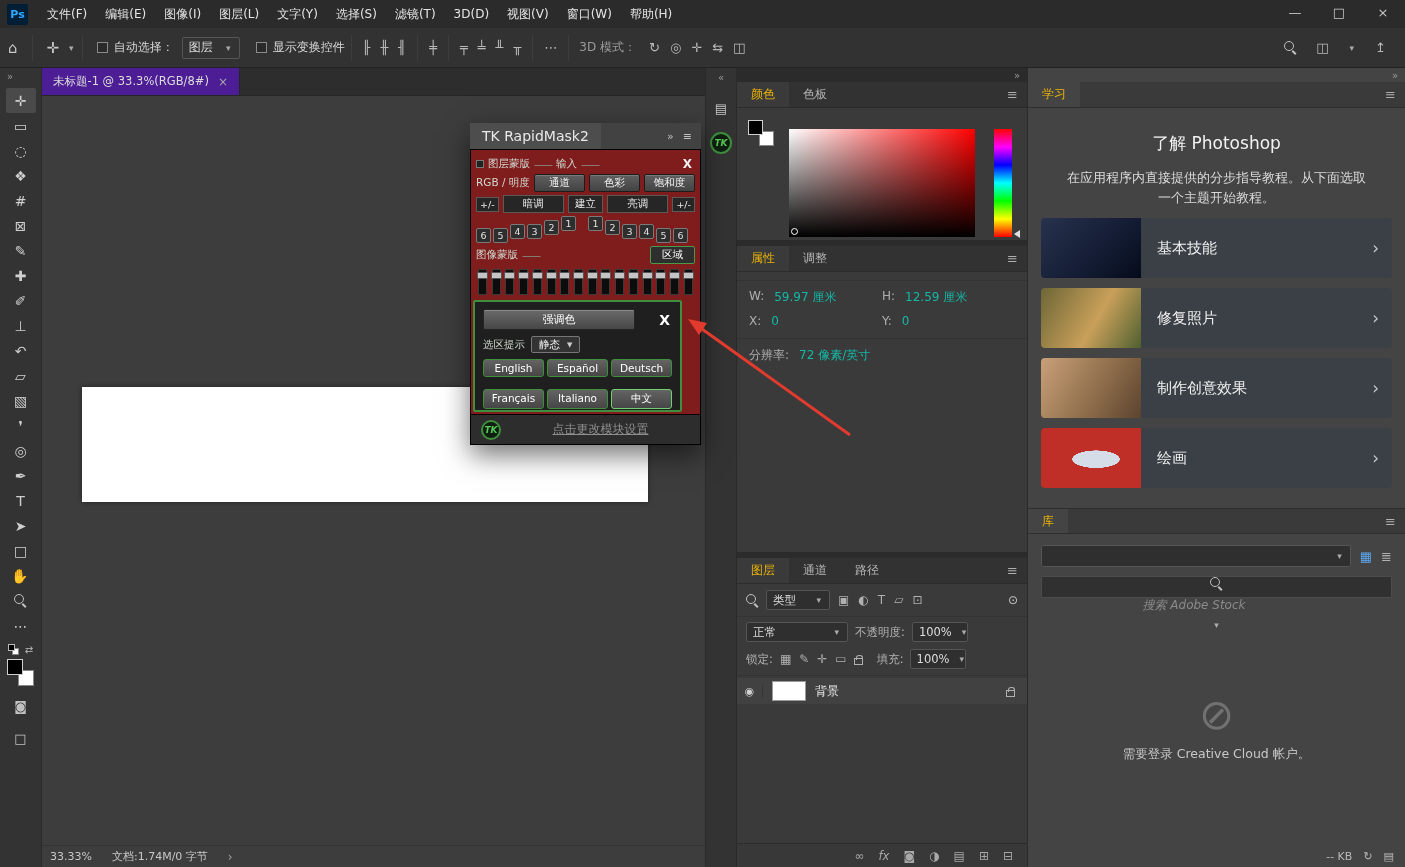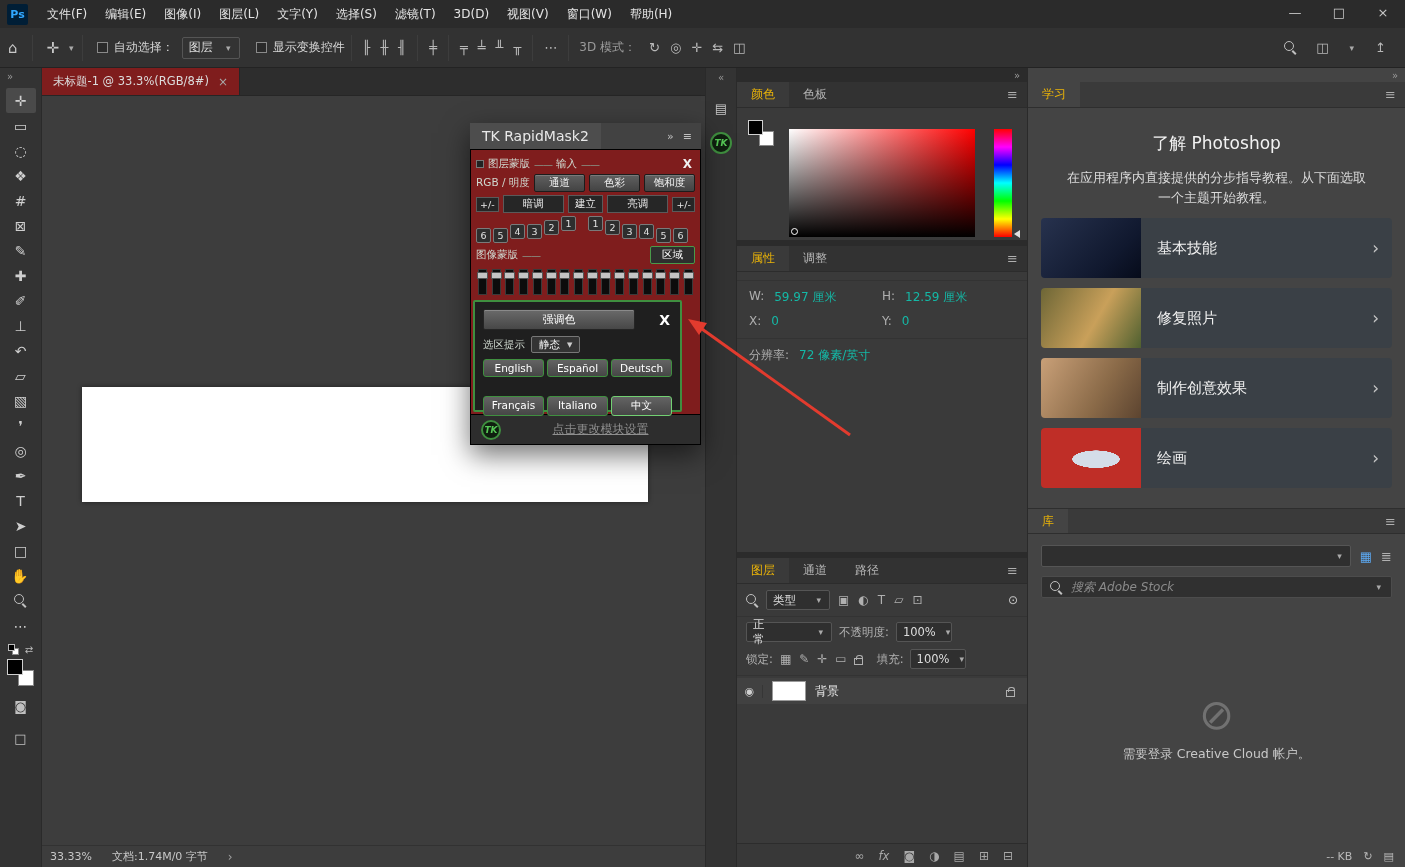--- a/index.html
+++ b/index.html
@@ -40,21 +40,21 @@
   .mini-default .a { position:absolute; left:0; top:0; width:7px; height:7px; background:#000; border:1px solid #bbb; z-index:2; }
   .mini-default .b { position:absolute; right:0; bottom:0; width:7px; height:7px; background:#fff; border:1px solid #888; }
   .mini-swap { color:#bbb; font-size:10px; }
   .swatch-widget { position:relative; width:27px; height:27px; margin-top:4px; }
   .swatch-fg { position:absolute; left:0; top:0; width:16px; height:16px; background:#000; border:1px solid #cfcfcf; z-index:2; }
   .swatch-bg { position:absolute; right:0; bottom:0; width:16px; height:16px; background:#fff; border:1px solid #888; }
   .tool-bottom { width:30px; height:24px; display:flex; align-items:center; justify-content:center; color:#c0c0c0; font-size:13px; margin-top:8px; }
   
   .docarea { position:absolute; left:42px; top:68px; width:663px; bottom:0; background:#3d3d3d; }
   .tabbar { height:28px; background:#2d2d2d; display:flex; border-bottom:1px solid #262626; }
-  .doc-tab { background:#7f1d1d; color:#dcdcdc; font-size:11.5px; display:flex; align-items:center; padding:0 11px; gap:9px; border-right:1px solid #262626; }
+  .doc-tab { background:#4c1d95; color:#dcdcdc; font-size:11.5px; display:flex; align-items:center; padding:0 11px; gap:9px; border-right:1px solid #262626; }
   .tab-close { color:#a8a8a8; font-size:12px; }
   .canvas { position:absolute; left:40px; top:319px; width:566px; height:115px; background:#fff; box-shadow:0 0 5px rgba(0,0,0,.45); }
   .statusbar { position:absolute; left:0; right:0; bottom:0; height:22px; background:#3d3d3d; border-top:1px solid #323232; display:flex; align-items:center; gap:20px; padding-left:8px; font-size:11px; color:#c8c8c8; }
   .status-chevron { color:#a0a0a0; font-size:12px; }
   
   .dockstrip { position:absolute; left:705px; top:68px; width:32px; bottom:0; background:#333; border-left:1px solid #2a2a2a; border-right:1px solid #2a2a2a; display:flex; flex-direction:column; align-items:center; z-index:30; }
   .dock-collapse { color:#9a9a9a; font-size:10px; padding:4px 0 10px; }
   .dock-icon { color:#c8c8c8; font-size:13px; margin-top:8px; }
   .tk-badge { width:22px; height:22px; border-radius:50%; border:2px solid #3f8f3f; background:#0f1f0f; color:#57c957; font-size:9px; font-style:italic; font-weight:bold; display:flex; align-items:center; justify-content:center; margin-top:16px; }
   
@@ -86,21 +86,21 @@
   .prop-value { color:#14b8a6; }
   .prop-divider { border-top:1px solid #333; margin:8px 0 2px; }
   
   .panel.layers { flex:1; margin-bottom:0; position:relative; }
   .layers-filter { display:flex; align-items:center; gap:7px; padding:6px 9px; border-bottom:1px solid #333; }
   .sel { display:flex; align-items:center; justify-content:space-between; background:#2f2f2f; border:1px solid #555; height:20px; padding:0 6px; font-size:11.5px; color:#ddd; border-radius:2px; gap:8px; }
   .type-select { width:64px; }
   .f-icon { color:#b0b0b0; font-size:12px; padding:0 1px; }
   .f-toggle { margin-left:auto; color:#c8c8c8; font-size:12px; }
   .layers-blend { display:flex; align-items:center; gap:7px; padding:5px 9px 4px; }
-  .blend-select { width:86px;gap:48px; }
+  .blend-select { width:102px;gap:48px; }
   .small-label { color:#b0b0b0; font-size:11.5px; }
   .pct-select { width:56px; }
   .layers-lock { display:flex; align-items:center; gap:6px; padding:3px 9px 6px; border-bottom:1px solid #333; }
   .lock-icon { width:9px; height:7px; border:1px solid #b0b0b0; position:relative; margin-top:4px; display:inline-block; }
   .lock-icon::before { content:""; position:absolute; left:1px; top:-4px; width:5px; height:4px; border:1px solid #b0b0b0; border-bottom:none; border-radius:3px 3px 0 0; }
   .layer-row { display:flex; align-items:center; height:26px; background:#414141; margin-top:2px; }
   .eye-cell { width:26px; text-align:center; border-right:1px solid #363636; color:#d0d0d0; font-size:11px; }
   .layer-thumb { width:34px; height:20px; background:#fff; border:1px solid #9a9a9a; margin:0 9px; flex:none; }
   .layer-name { font-size:12px; color:#e4e4e4; }
   .layer-lock { margin-left:auto; margin-right:12px; }
@@ -121,21 +121,21 @@
   .img-creative { background:linear-gradient(120deg,#c9a078,#8a6a48 60%,#5c4430); }
   .img-paint { background:radial-gradient(ellipse 38px 14px at 55% 52%,#d4dde8 0%,#d4dde8 62%,rgba(0,0,0,0) 63%),#bf2e27; }
   .card-label { margin-left:16px; font-size:15px; color:#f0f0f0; }
   .card-chevron { margin-left:auto; margin-right:13px; color:#c4c4c4; font-size:17px; }
   .lib-header { margin-top:20px; height:26px; background:#3a3a3a; display:flex; align-items:stretch; border-top:1px solid #2e2e2e; border-bottom:1px solid #2e2e2e; }
   .lib-header .panel-tab.active { background:#444; }
   .lib-row1 { display:flex; align-items:center; gap:9px; margin:11px 13px 0; }
   .lib-select { flex:1; height:22px; }
   .view-icon { color:#b0b0b0; font-size:13px; }
   .view-icon.active { color:#5ca8f0; }
-  .lib-search { margin:9px 13px 0; height:22px; background:#303030; border:1px solid #4c4c4c; border-radius:2px; display:flex; align-items:center; gap:8px; padding:0 8px; }
+  .lib-search { margin:9px 13px 0; height:22px; background:#303030; border:1px solid #4c4c4c; border-radius:2px; display:flex; align-items:center; gap:8px; padding:0 8px;flex-direction:column; }
   .lib-search input { flex:1; background:transparent; border:none; outline:none; color:#c8c8c8; font-style:italic; font-size:12px; font-family:inherit; }
   .lib-search input::placeholder { color:#8a8a8a; }
   .lib-msg { position:absolute; left:0; right:0; top:626px; text-align:center; }
   .slash-icon { font-size:42px; color:#717171; line-height:1; }
   .lib-msg-text { margin-top:8px; font-size:12.5px; line-height:1.6; color:#c8c8c8; width:300px; margin-left:auto; margin-right:auto; }
   .learn-bottom { position:absolute; left:0; right:0; bottom:0; height:22px; display:flex; align-items:center; justify-content:flex-end; gap:11px; padding:0 11px; font-size:11px; color:#b8b8b8; }
   
   .tkpanel { position:absolute; left:470px; top:123px; width:231px; z-index:60; box-shadow:0 10px 26px rgba(0,0,0,.55); }
   .tk-header { height:26px; background:#424242; display:flex; align-items:stretch; }
   .tk-tab { background:#4d4d4d; color:#e8e8e8; padding:0 12px; display:flex; align-items:center; font-size:14px; }
@@ -157,21 +157,21 @@
   .tk-zone { border:1px solid #4a9a4a; background:#2e2e2e; color:#fff; padding:1px 11px; font-size:10.5px; border-radius:2px; margin-left:auto; }
   .tk-faders { display:flex; justify-content:space-between; padding:0 2px; margin:5px 0 2px; }
   .fader { width:9px; height:26px; position:relative; background:#0c0c0c; border:1px solid #3a3a3a; }
   .fader::after { content:""; position:absolute; left:-2px; right:-2px; top:2px; height:5px; background:#c4c4c4; border:1px solid #555; }
   .tk-popup { position:absolute; left:2px; top:150px; width:209px; height:112px; background:#1f1f1f; border:2px solid #3f8f3f; border-radius:2px; padding:7px 8px; z-index:5; }
   .tk-popup-row { display:flex; align-items:center; gap:6px; margin-bottom:6px; }
   .tk-accent-btn { width:152px; background:linear-gradient(#6a6a6a,#474747); border:1px solid #252525; box-shadow:inset 0 1px 0 #8a8a8a; color:#fff; font-size:11px; padding:2px 0; text-align:center; border-radius:2px; }
   .tk-popup-x { margin-left:auto; color:#fff; font-weight:bold; font-size:14px; padding-right:2px; }
   .tk-sel { display:flex; align-items:center; gap:7px; border:1px solid #777; background:#333; color:#fff; padding:0 7px; font-size:10.5px; height:17px; border-radius:2px; }
   .tk-sel .tiny { font-size:7px; color:#ccc; }
-  .tk-langs { display:flex; gap:3px; margin-bottom:19px; }
+  .tk-langs { display:flex; gap:3px; margin-bottom:12px; }
   .tk-lang { flex:1; text-align:center; border:1px solid #3f8f3f; background:linear-gradient(#636363,#464646); color:#fff; font-size:10.5px; padding:2px 0; border-radius:3px; white-space:nowrap; }
   .tk-lang.selected { border-color:#72d072; }
   .tk-footer { height:30px; background:#2d2d2d; border:1px solid #000; border-top:none; display:flex; align-items:center; gap:10px; padding:0 10px; }
   .tk-footer .tk-badge { margin:0; width:20px; height:20px; }
   .tk-footer-text { flex:1; text-align:center; color:#8f8f8f; font-size:12px;text-decoration:underline; }
   .arrow-svg { position:absolute; left:660px; top:300px; z-index:70; pointer-events:none; }
 </style>
 </head>
 <body>
 

